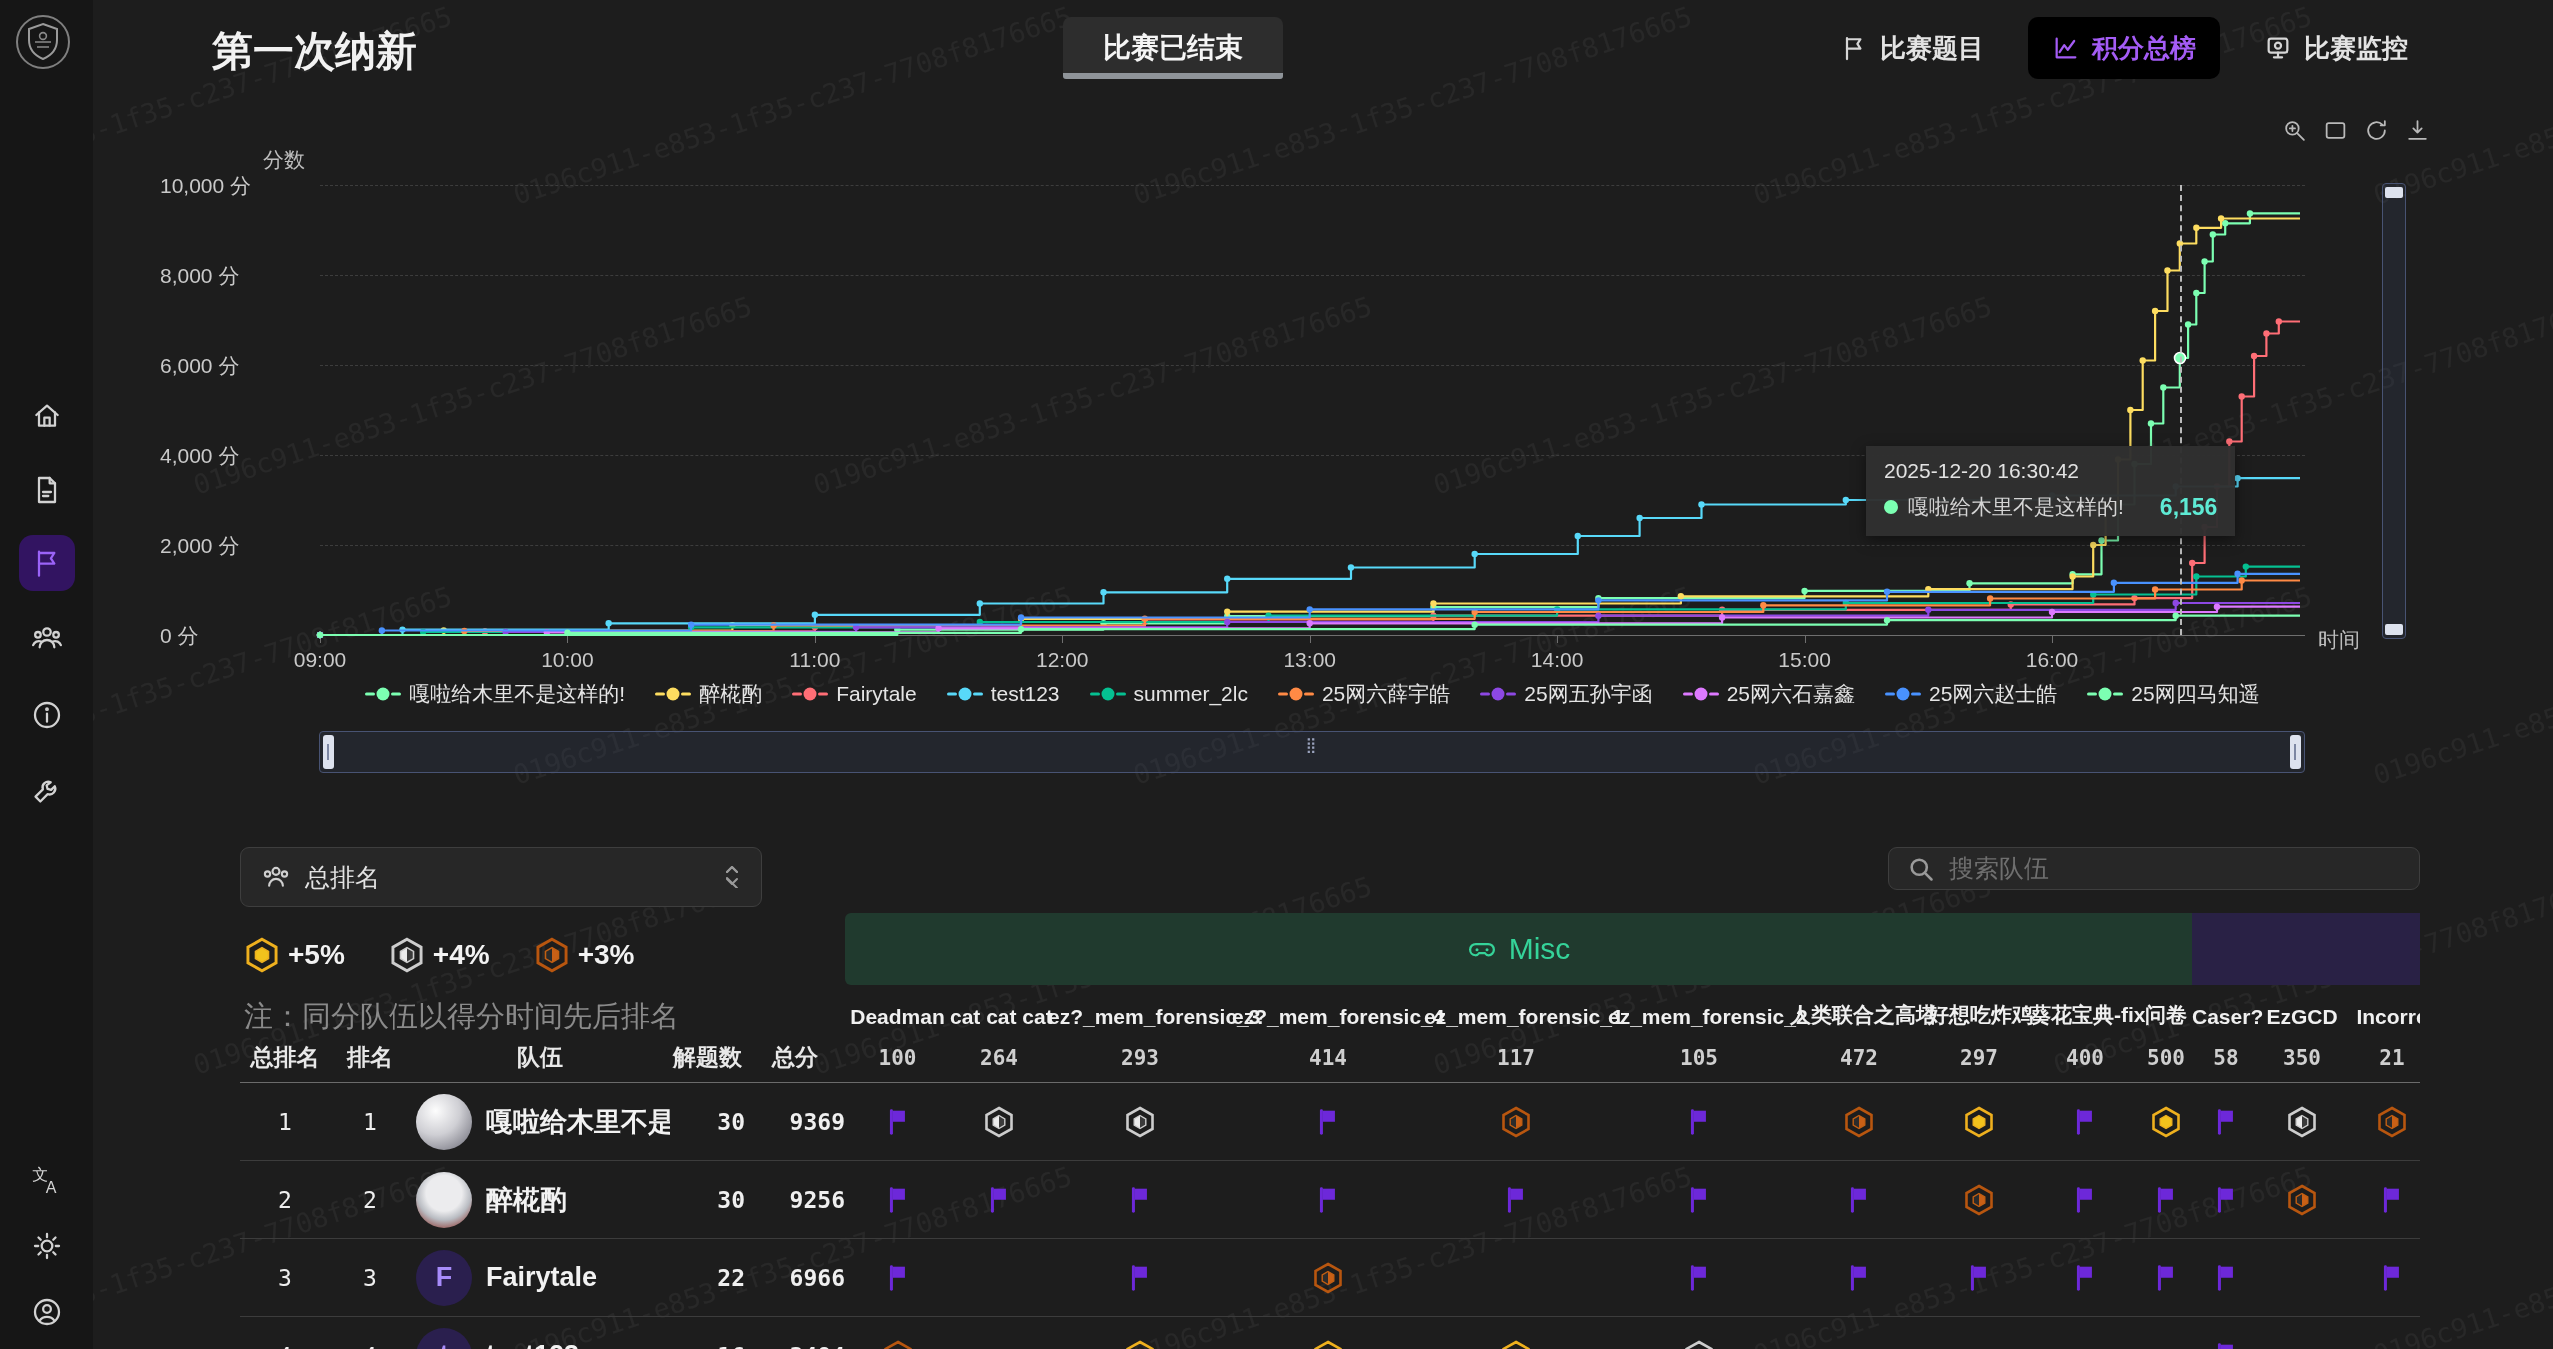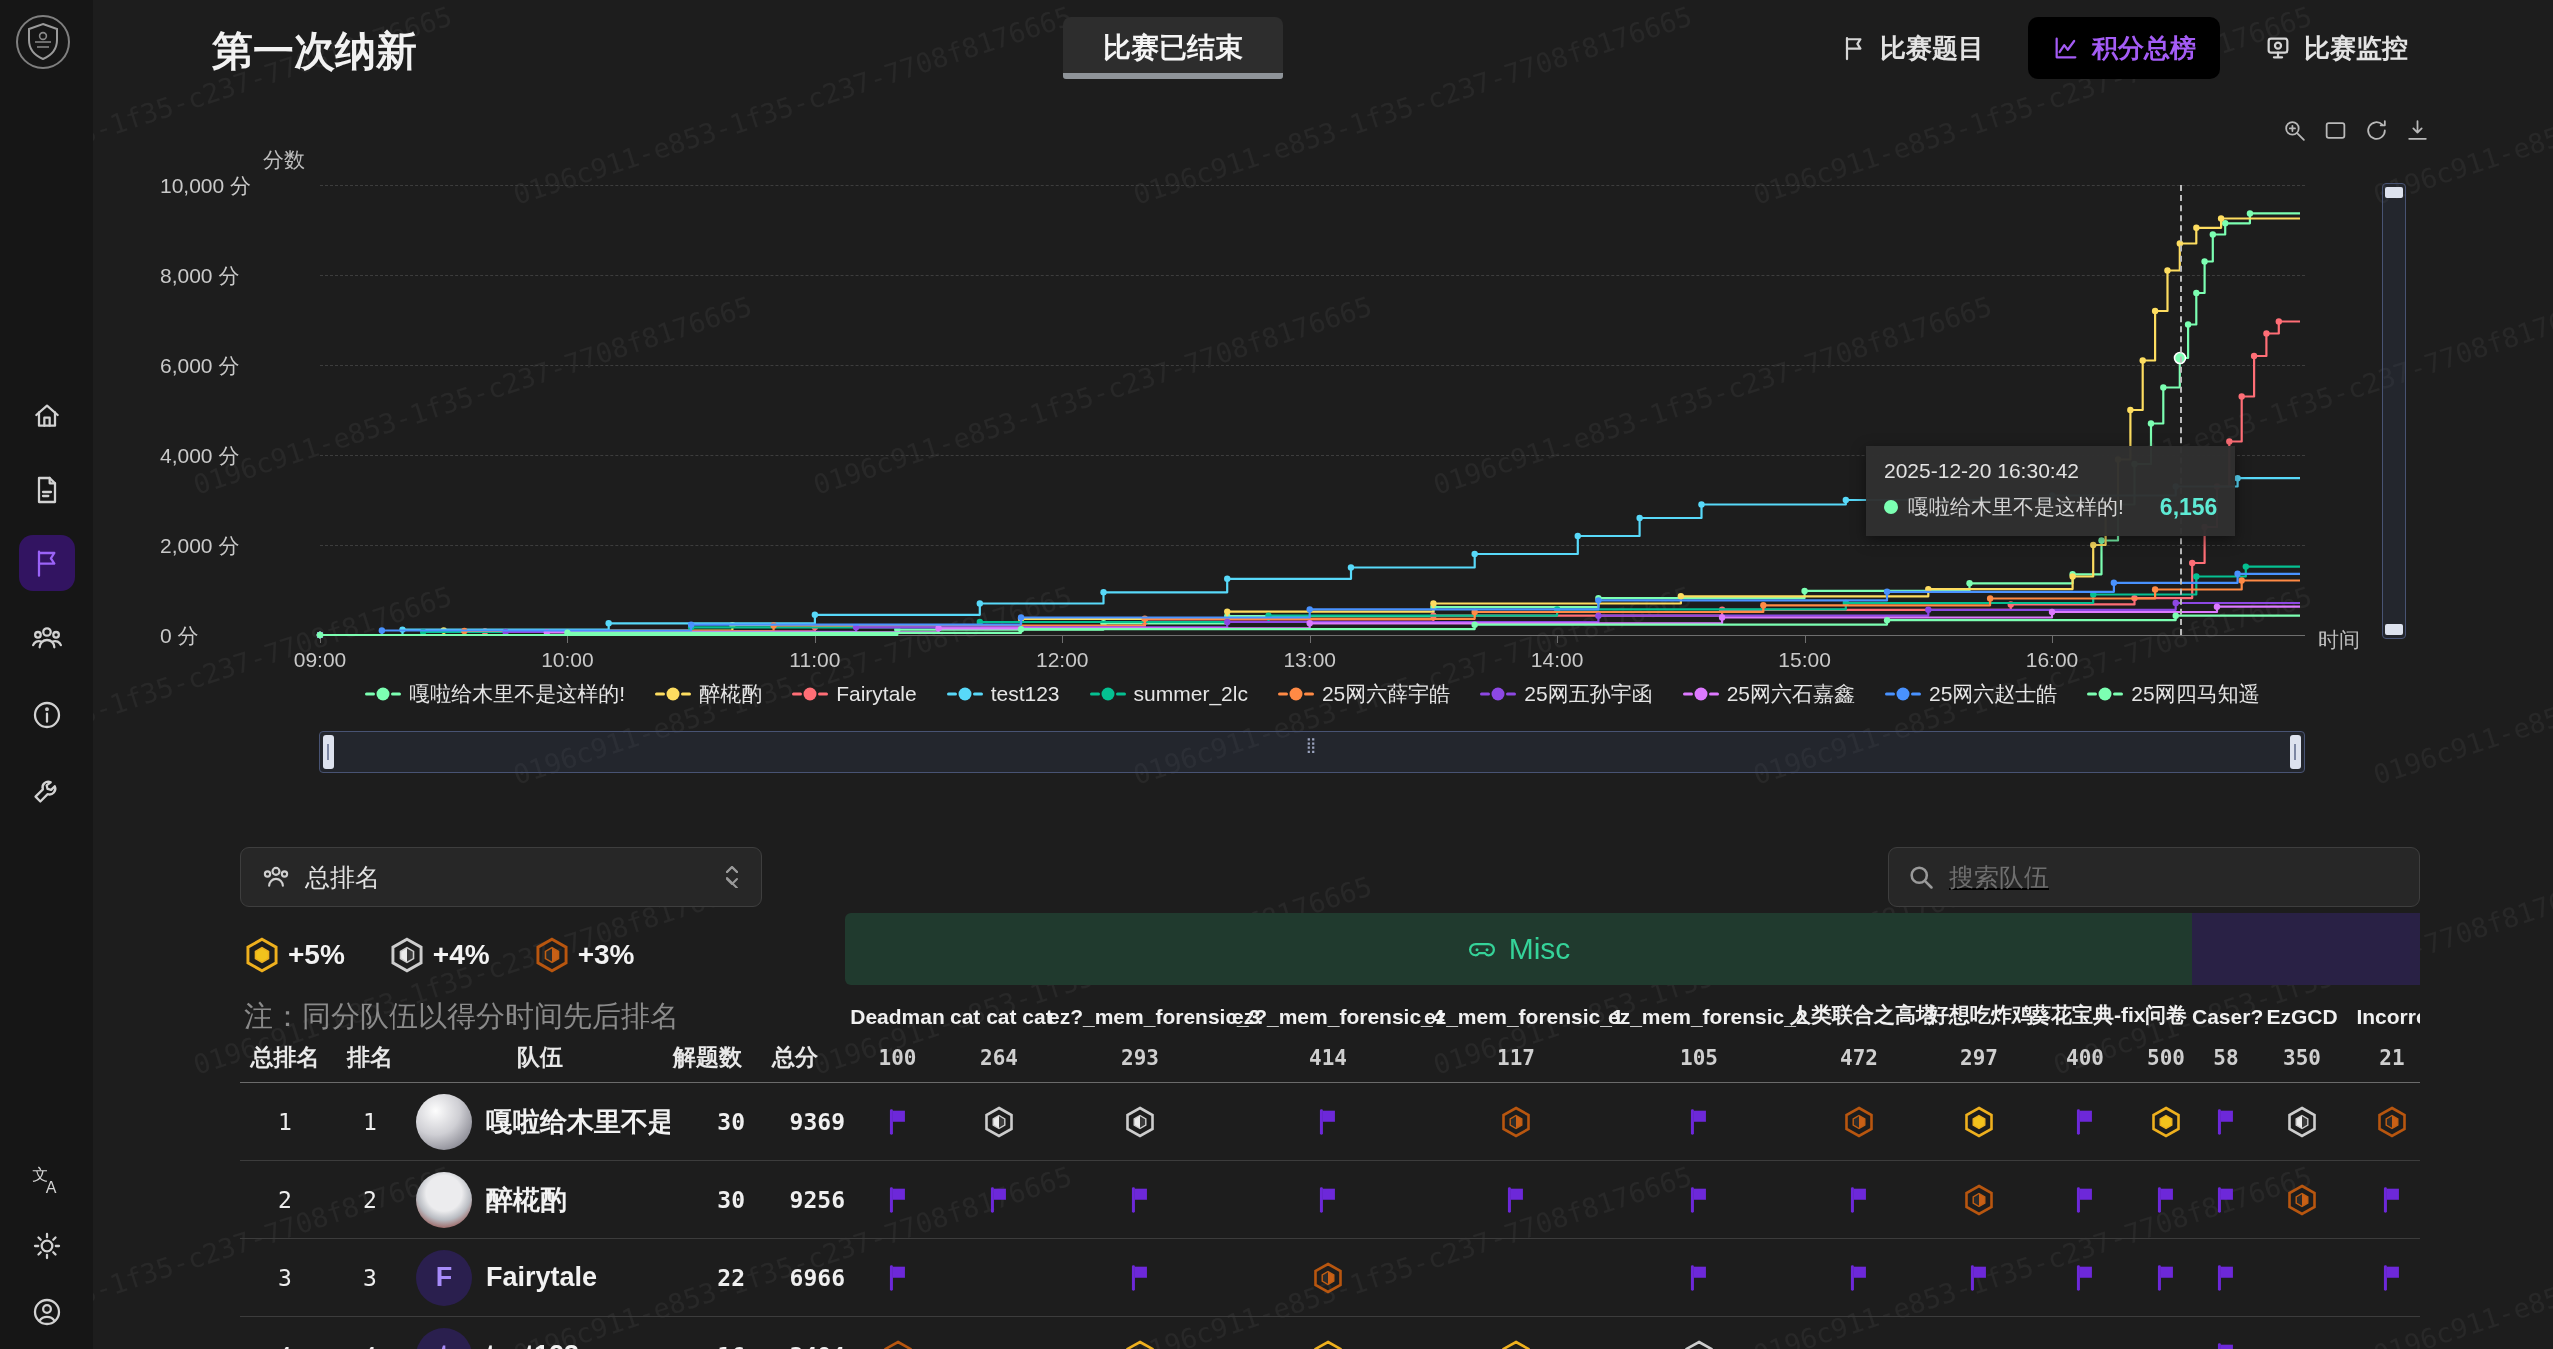--- a/index.html
+++ b/index.html
@@ -71,22 +71,22 @@
   .vslider .vh { position:absolute; left:2px; width:18px; height:11px; background:#dde2ee; border-radius:2px; }
 
   
   .board { position:absolute; inset:0; z-index:2;margin-top:11px; }
   .dropdown { position:absolute; left:240px; top:836px; width:522px; height:60px; background:#272727;
               border:1px solid #3e3e3e; border-radius:9px; display:flex; align-items:center; padding:0 20px; gap:14px; }
   .dropdown svg.users { width:30px; height:30px; stroke:#cfcfcf; fill:none; stroke-width:1.7; stroke-linecap:round; }
   .dropdown .lbl { font-size:25px; color:#e3e3e3; }
   .dropdown .chev { margin-left:auto; }
   .dropdown .chev svg { width:18px; height:26px; stroke:#9a9a9a; fill:none; stroke-width:2; stroke-linecap:round; stroke-linejoin:round; }
-  .searchbox { position:absolute; left:1888px; top:836px; width:532px; height:60px; background:#272727;
-               border:1px solid #3e3e3e; border-radius:9px; display:flex; align-items:center; padding:0 18px; gap:14px;text-decoration:underline; }
+  .searchbox { position:absolute; left:1888px; top:836px; width:532px; height:43px; background:#272727;
+               border:1px solid #3e3e3e; border-radius:9px; display:flex; align-items:center; padding:0 18px; gap:14px; }
   .searchbox svg { width:28px; height:28px; stroke:#9a9a9a; fill:none; stroke-width:2.2; stroke-linecap:round; }
   .searchbox input { flex:1; background:transparent; border:none; outline:none; color:#dddddd; font-size:25px;
                      font-family:"Liberation Sans", sans-serif; }
   .searchbox input::placeholder { color:#6f6f6f; }
 
   .bonus-row { position:absolute; left:244px; top:926px; display:flex; gap:44px; align-items:center; }
   .bonus { display:flex; align-items:center; gap:8px; }
   .bonus .lbl { font-size:28px; font-weight:bold; color:#f2f2f2; }
   .note { position:absolute; left:244px; top:986px; font-size:29px; color:#8a8a8a; }
 

